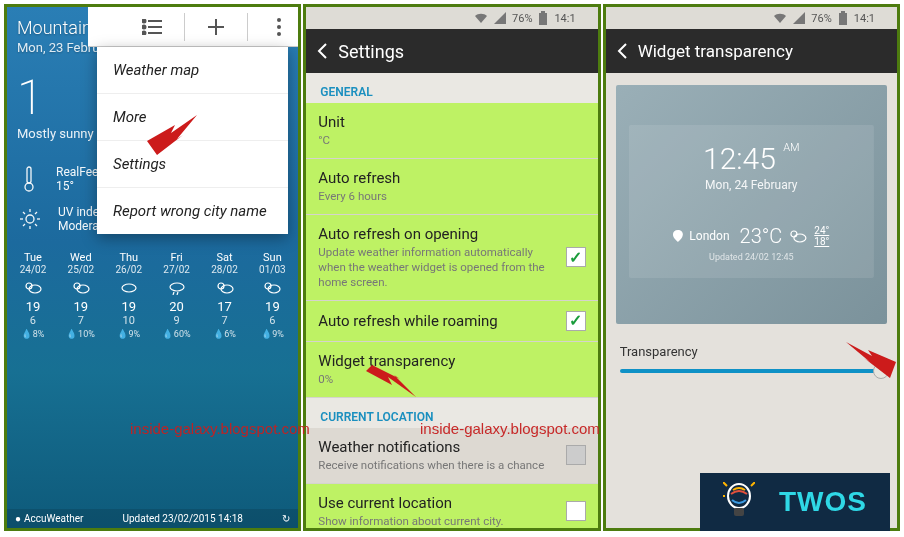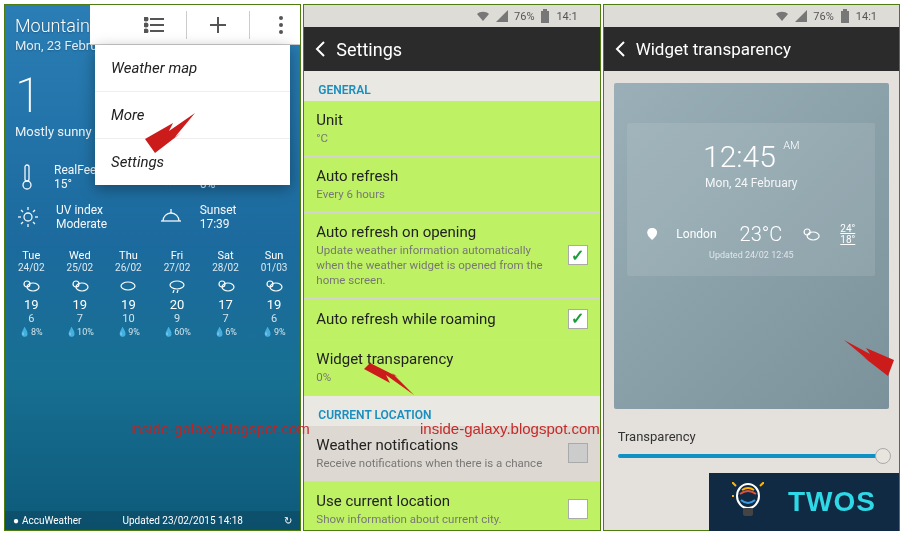--- a/index.html
+++ b/index.html
@@ -9,21 +9,21 @@
     width: 904px;
     height: 537px;
     position: relative;
     overflow: hidden;
   }
   .panels { display: flex; gap: 2px; padding: 4px; }
   .panel {
     position: relative;
     width: 298px;
     height: 527px;
-    border: 1px solid #4d7c0f;
+    border: 3px solid #4d7c0f;
     overflow: hidden;
     background: #eee;
   }
 
   
   .p1-bg {
     position: absolute; inset: 0;
     background: linear-gradient(180deg,#2a7eb5 0%, #1c6a9e 45%, #177093 70%, #0e5a7a 100%);
     color: #fff;
   }
@@ -105,35 +105,35 @@
   .chk.checked::after{ content:"✓"; color:#1a9c3b; font-weight:bold; font-size:16px; }
 
   
   .p3 { background:#e4e1dc; }
   .wt-header {
     height:44px; background:#2b2b2b; color:#fff;
     display:flex; align-items:center; padding:0 10px; font-size:17px; gap:10px;
   }
   .widget-preview {
     margin:12px 10px 8px;
-    height:326px;
+    height:239px;
     background: linear-gradient(135deg,#9aafb7 0%, #7b929b 100%);
     border-radius:2px; position:relative; color:#fff;
     overflow:hidden;
   }
   .wp-overlay {
     position:absolute; top:40px; left:50%; transform:translateX(-50%);
     text-align:center; width:90%;
     background: rgba(255,255,255,0.1);
     padding:16px 8px; border-radius:2px;
   }
   .wp-time { font-size:30px; font-weight:300; }
   .wp-time .ampm{font-size:11px; vertical-align:top;}
   .wp-date { font-size:12px; margin-top:2px; opacity:.9; }
-  .wp-loc { font-size:12px; margin-top:32px; display:flex; align-items:center; justify-content:center; gap:19px;}
+  .wp-loc { font-size:12px; margin-top:32px; display:flex; align-items:center; justify-content:center; gap:6px;}
   .wp-loc .t1{font-size:20px; font-weight:300; margin-left:4px;}
   .wp-loc .t2{font-size:10px; line-height:1.1; text-align:left;text-decoration:underline;}
   .wp-upd { font-size:9px; opacity:.7; margin-top:4px;}
   .slider-row {
     margin:10px 10px; padding:10px 4px 0;
   }
   .slider-label { font-size:13px; color:#333; margin-bottom:10px; display:block;}
   .slider-track {
     position:relative; height:4px; background:#0f91c6; border-radius:2px;
   }
@@ -144,21 +144,21 @@
   }
 
   
   .watermark {
     position:absolute; font-size:15px; color:#c62020; font-family:Arial;
     opacity:.95; pointer-events:none; z-index:60;
   }
 
   
   .twos {
-    position:absolute; right:5px; bottom:6px;
+    position:absolute; right:14px; bottom:6px;
     width:190px; height:58px;
     background:#102a43;
     display:flex; align-items:center; justify-content:center;
     gap:24px; z-index:100;
   }
   .bulb {
     width:32px; height:40px; position:relative;
   }
   .twos-text {
     font-size:28px; font-weight:800; color:#2fd8e6; letter-spacing:1px; font-family: Arial Black, Arial, sans-serif;
@@ -334,20 +334,21 @@
             <circle cx="3" cy="10" r="2"></circle>
             <circle cx="3" cy="17" r="2"></circle>
           </svg>
     </div>
   </div>
 
   <div class="dropdown">
     <div class="dd-item">Weather map</div>
     <div class="dd-item">More</div>
     <div class="dd-item">Settings</div>
+    <div class="dd-item">Report wrong city name</div>
   </div>
 
   <svg style="position:absolute; top:108px; left:140px; z-index:55;" width="50" height="40" viewBox="0 0 50 40">
         <polygon points="0,26 28,10 24,18 50,0 30,24 36,20 10,40" fill="#cc1b1b"></polygon>
       </svg>
 </div>
 
 <div class="panel p2">
   <div class="status-bar">
     <svg width="14" height="12" viewBox="0 0 14 12" fill="#777">

